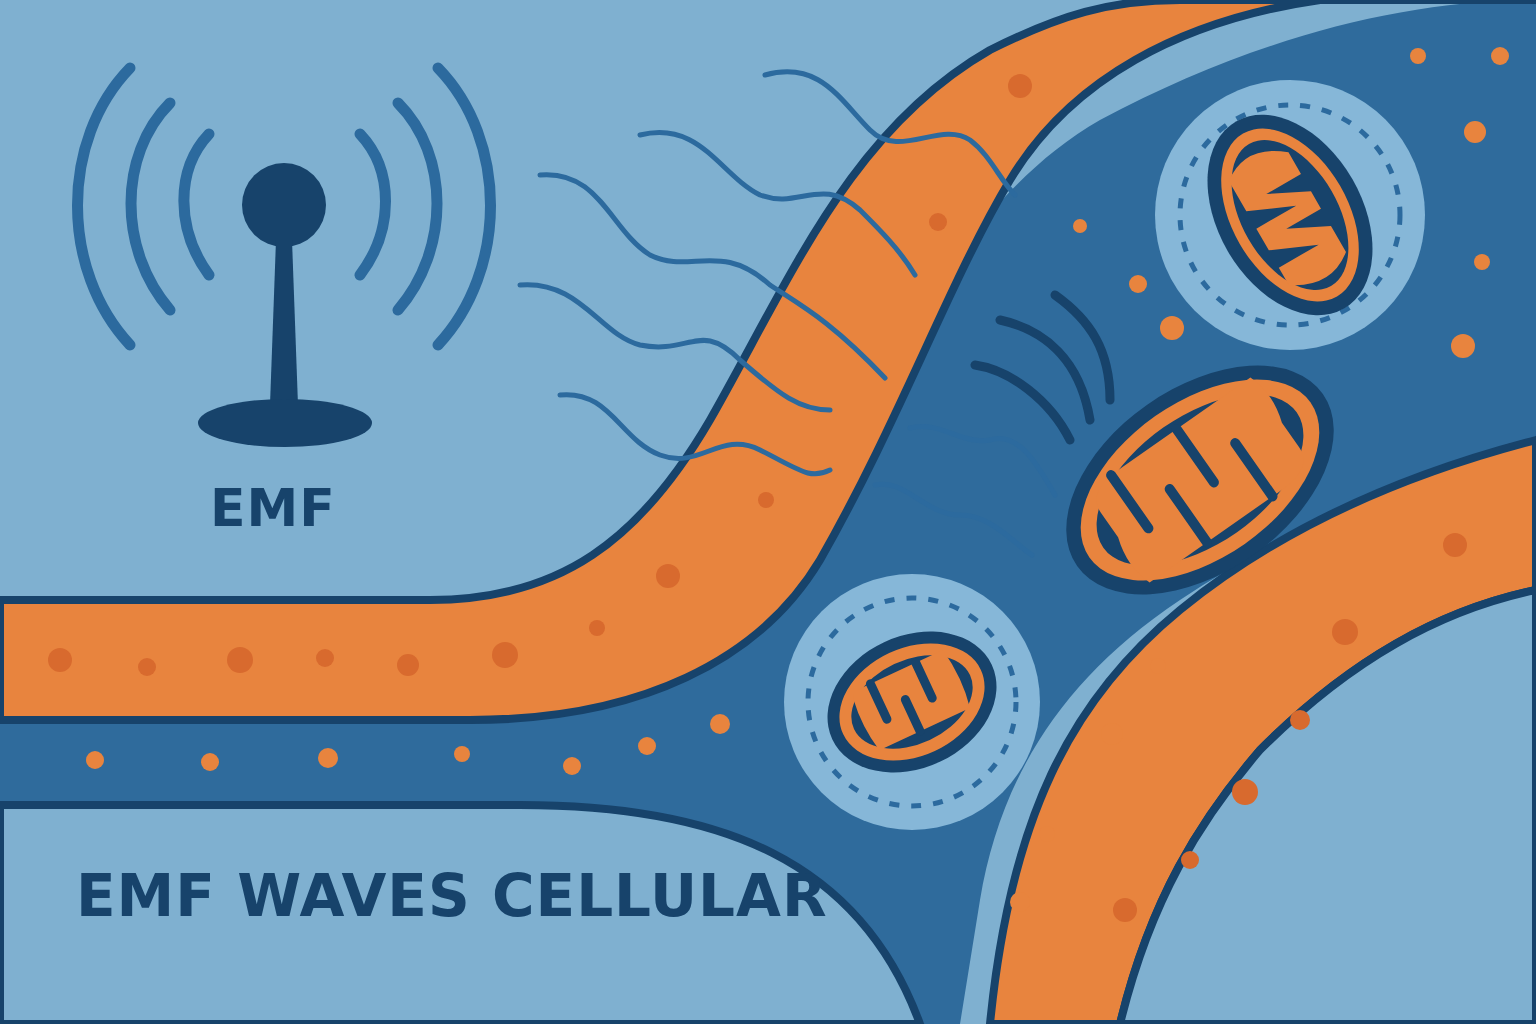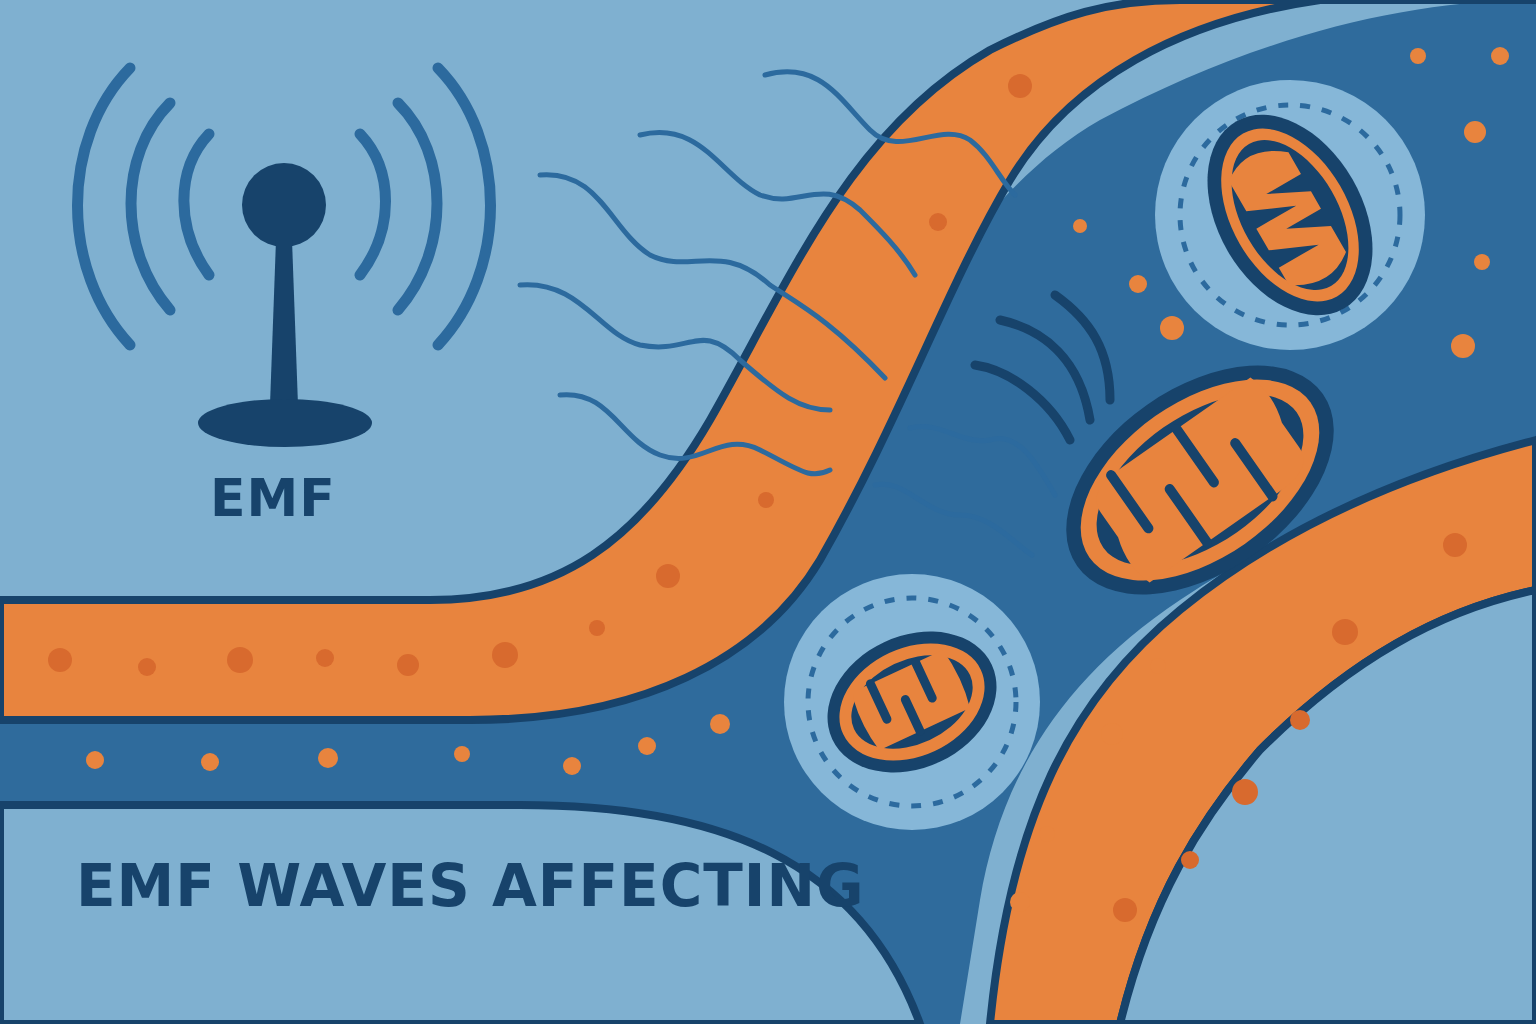--- a/index.html
+++ b/index.html
@@ -1,18 +1,18 @@
 <!DOCTYPE html>
 <html><head>
 <meta charset="utf-8">
 <style>
   html,body{margin:0;padding:0;}
   body{width:1536px;height:1024px;overflow:hidden;background:#7fb0d0;position:relative;font-family:"DejaVu Sans",sans-serif;}
   svg.scene{position:absolute;left:0;top:0;}
-  .label{position:absolute;color:#17436b;font-weight:bold;font-family:"DejaVu Sans",sans-serif;}
+  .label{position:absolute;color:#17436b;font-weight:bold;font-family:"DejaVu Sans",sans-serif;margin-top:10px;}
   .emf-label{left:210px;top:468px;font-size:52px;letter-spacing:1px;}
   .title{left:76px;top:848px;font-size:58px;line-height:76px;letter-spacing:1px;}
 </style>
 </head>
 <body>
 
 <svg class="scene" width="1536" height="1024" viewBox="0 0 1536 1024">
 
   <path d="M0 720 L470 720 C620 720 720 660 800 520 C880 380 960 200 1100 120 C1250 40 1400 0 1536 0 L1536 440 C1420 480 1300 520 1180 600 C1060 680 1000 780 980 900 L960 1024 L0 1024 Z" fill="#2f6b9c"></path>
 
@@ -132,14 +132,14 @@
         <line x1="-30" y1="-34" x2="-30" y2="5"></line>
           <line x1="-5" y1="30" x2="-5" y2="-5"></line>
         <line x1="20" y1="-34" x2="20" y2="5"></line>
       </g>
     </g>
   </g>
 </svg>
 
 <div class="label emf-label">EMF</div>
 <div class="label title">
-  <div>EMF WAVES AFFECTING</div>
+  <div>EMF WAVES CELLULAR</div>
 </div>
 
 </body></html>

